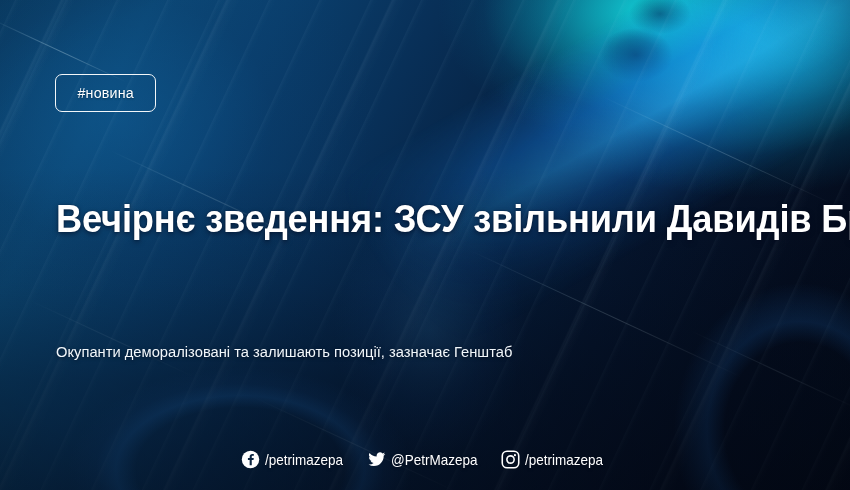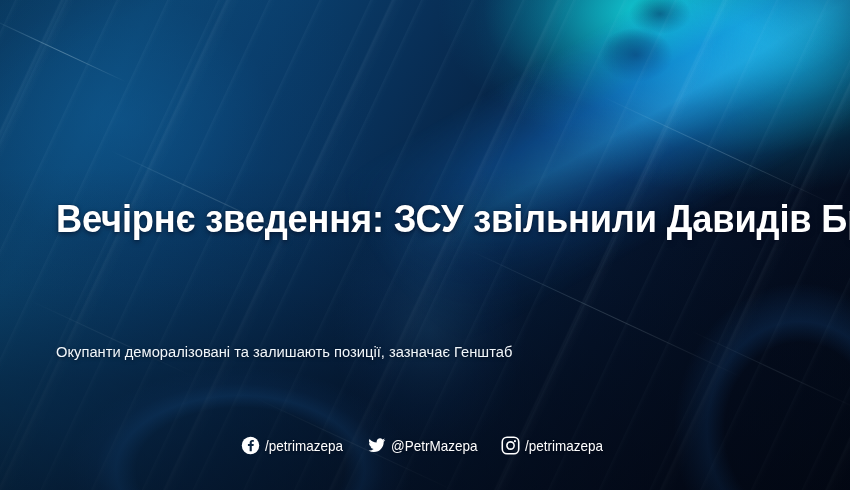--- a/index.html
+++ b/index.html
@@ -238,20 +238,21 @@
     top: 436px;
     display: flex;
     align-items: center;
     justify-content: center;
     gap: 18px;
   }
   .social-item {
     display: flex;
     align-items: center;
     gap: 5px;
+    margin-top: 14px;
   }
   .social-icon {
     width: 19px;
     height: 19px;
     flex: 0 0 19px;
     display: block;
   }
   .social-handle {
     color: #ffffff;
     font-size: 14.5px;
@@ -288,20 +289,23 @@
     <div class="streak" style="left:600px;  top:95px;  width:260px; transform:rotate(25deg); opacity:.35;"></div>
     <div class="streak" style="left:250px;  top:395px; width:230px; transform:rotate(25deg); opacity:.22;"></div>
     <div class="streak" style="left:30px;   top:300px; width:180px; transform:rotate(25deg); opacity:.18;"></div>
     <div class="streak" style="left:690px;  top:330px; width:190px; transform:rotate(25deg); opacity:.25;"></div>
   </div>
 
   <div class="bg-layer" id="bg-vignette"></div>
 
   <div id="content">
 
+    <div id="tag-badge">
+      <span class="tag-text">#новина</span>
+    </div>
 
     <div id="headline">Вечірнє зведення: ЗСУ звільнили Давидів Брід</div>
 
     <div id="subtitle">Окупанти деморалізовані та залишають позиції, зазначає Генштаб</div>
 
     <div id="social-row">
 
       <div class="social-item">
         <span class="social-icon">
           <svg viewBox="0 0 24 24" width="19" height="19" aria-hidden="true">

